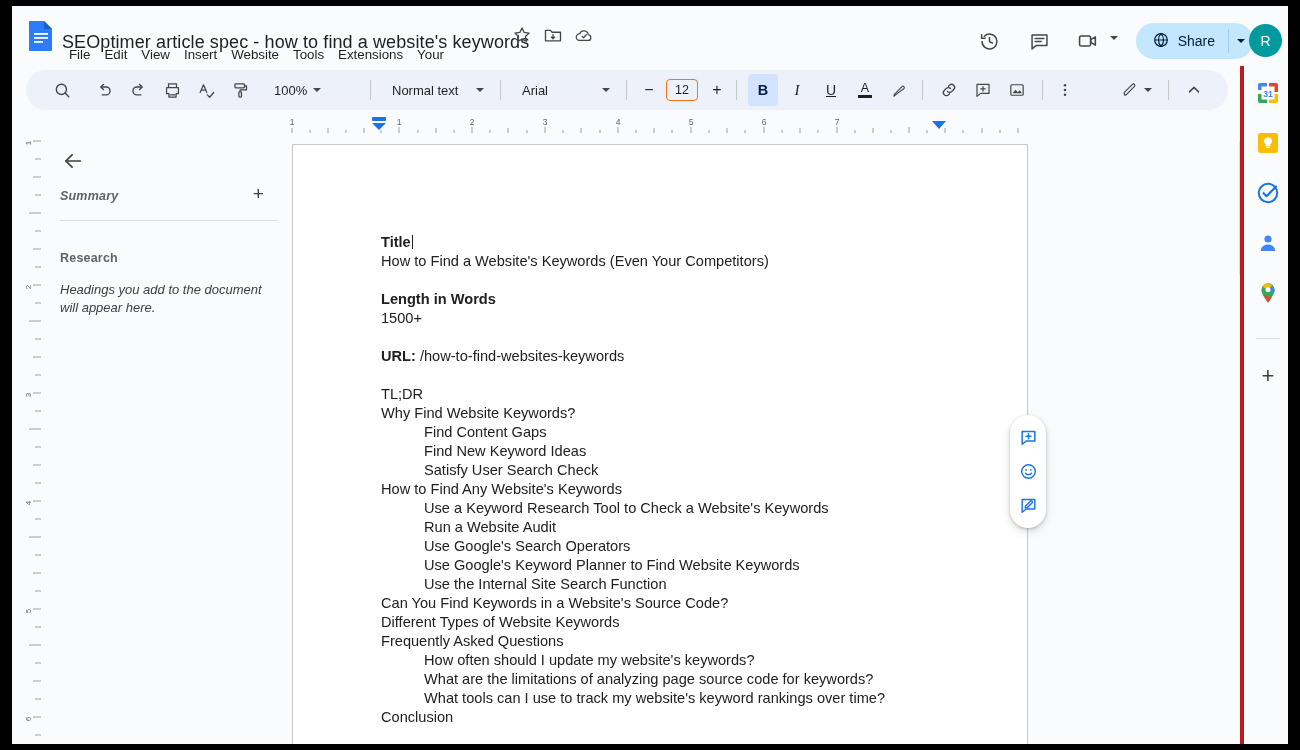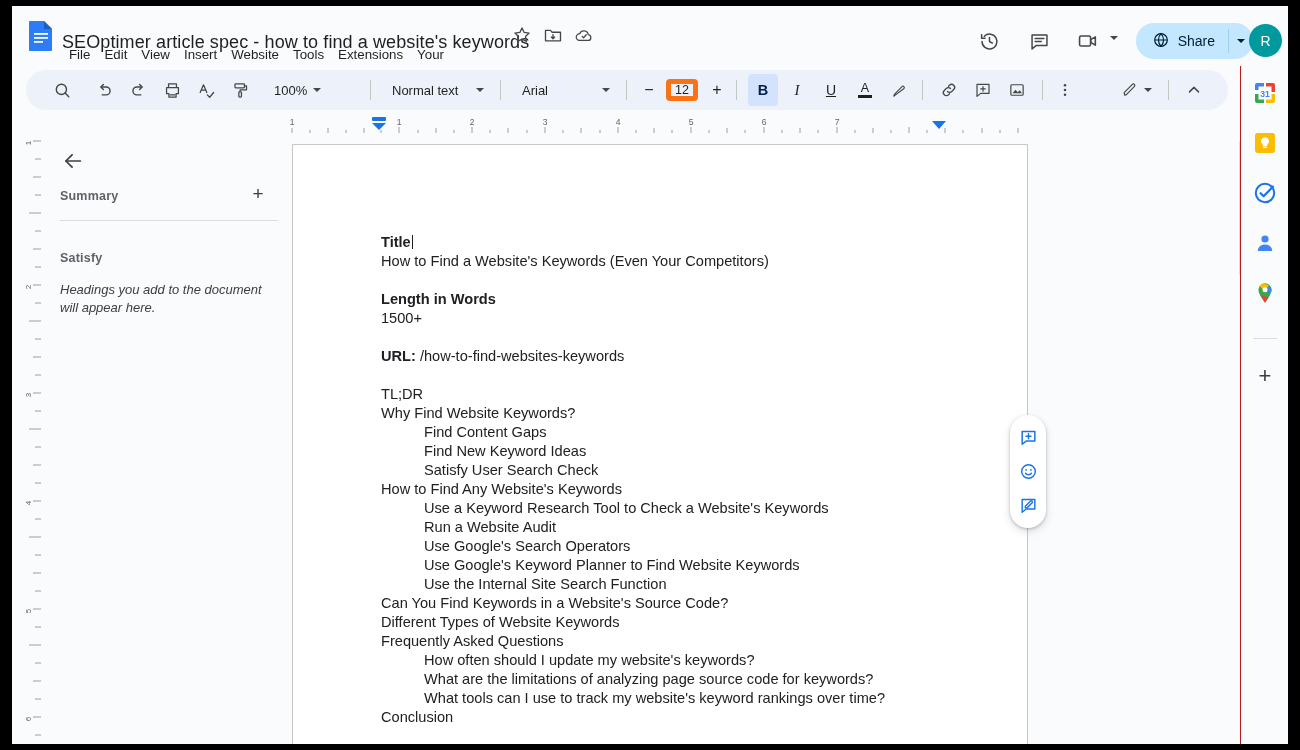--- a/index.html
+++ b/index.html
@@ -81,21 +81,21 @@
   }
   .tb-sep {
     position: absolute; top: 10px; width: 1px; height: 20px; background: #c4c7c5;
   }
   .tb-label { font-size: 13px; color: #1f1f1f; white-space: nowrap; }
   .zoom-box { padding: 0 4px 0 8px; gap: 6px; }
   .style-box { padding: 0 6px 0 10px; width: 108px; justify-content: space-between !important; gap: 8px; }
   .font-box { padding: 0 6px 0 10px; width: 104px; justify-content: space-between !important; }
   .fontsize-field {
     position: absolute; top: 9px; width: 32px; height: 22px;
-    border: 5px solid #f97316; border-radius: 4px;
+    border: 1px solid #f97316; border-radius: 4px;
     display: flex; align-items: center; justify-content: center;
     font-size: 12.5px; color: #1f1f1f; background: #edf2fa; cursor: text;
   }
   .bold-active { background: #d3e3fd !important; }
   .caret-dn {
     width: 0; height: 0; border-left: 4px solid transparent;
     border-right: 4px solid transparent; border-top: 4px solid #444746;
   }
 
   
@@ -110,21 +110,21 @@
   .outline {
     position: absolute; left: 32px; top: 130px; width: 240px; height: 608px;
     background: #f9fbfd;
   }
   .back-arrow {
     position: absolute; left: 12px; top: 8px; width: 34px; height: 34px;
     border-radius: 50%; display: flex; align-items: center; justify-content: center;
     cursor: pointer;
   }
   .ol-summary-row {
-    position: absolute; left: 16px; top: 50px; width: 210px; height: 24px;
+    position: absolute; left: 16px; top: 50px; width: 210px; height: 24px; font-style: italic;
   }
   .ol-head {
     font-size: 12.5px; color: #5f6368; font-weight: bold; letter-spacing: .2px;
   }
   .ol-plus {
     position: absolute; right: 0px; top: -4px; width: 24px; height: 24px;
     display: flex; align-items: center; justify-content: center;
     font-size: 19px; color: #3c4043; cursor: pointer; border-radius: 50%;
   }
   .ol-divider {
@@ -175,21 +175,21 @@
 
   
   .vscroll {
     position: absolute; left: 1227px; top: 133px; width: 8px; height: 138px;
     background: #dadce0; border-radius: 4px; cursor: pointer;
   }
 
   
   .sidepanel {
     position: absolute; right: 0; top: 60px; width: 48px; height: 678px;
-    background: #f9fbfd; border-left: 1px solid #b91c1c;
+    background: #f9fbfd; border-left: 4px solid #b91c1c;
   }
   .sp-ic {
     position: absolute; left: 12px; width: 24px; height: 24px; cursor: pointer;
   }
   .sp-divider {
     position: absolute; left: 12px; top: 272px; width: 24px; height: 1px;
     background: #dadce0;
   }
   .sp-plus {
     position: absolute; left: 10px; top: 296px; width: 28px; height: 28px;
@@ -545,21 +545,21 @@
       </svg>
     </div>
 
     <div class="ol-summary-row">
       <span class="ol-head">Summary</span>
       <span class="ol-plus">+</span>
     </div>
 
     <div class="ol-divider"></div>
 
-    <div class="ol-head ol-outline-head">Satisfy</div>
+    <div class="ol-head ol-outline-head">Research</div>
     <div class="ol-empty">Headings you add to the document will appear here.</div>
   </div>
 
   <div class="page-area">
     <div class="page">
       <div class="doc-body" id="doc-body">
           <div class="d-line"><span class="d-bold">Title</span><span class="cursor"></span></div>
           <div class="d-line"><span>How to Find a Website's Keywords (Even Your Competitors)</span></div>
           <div class="d-line d-spacer"></div>
           <div class="d-line"><span class="d-bold">Length in Words</span></div>

